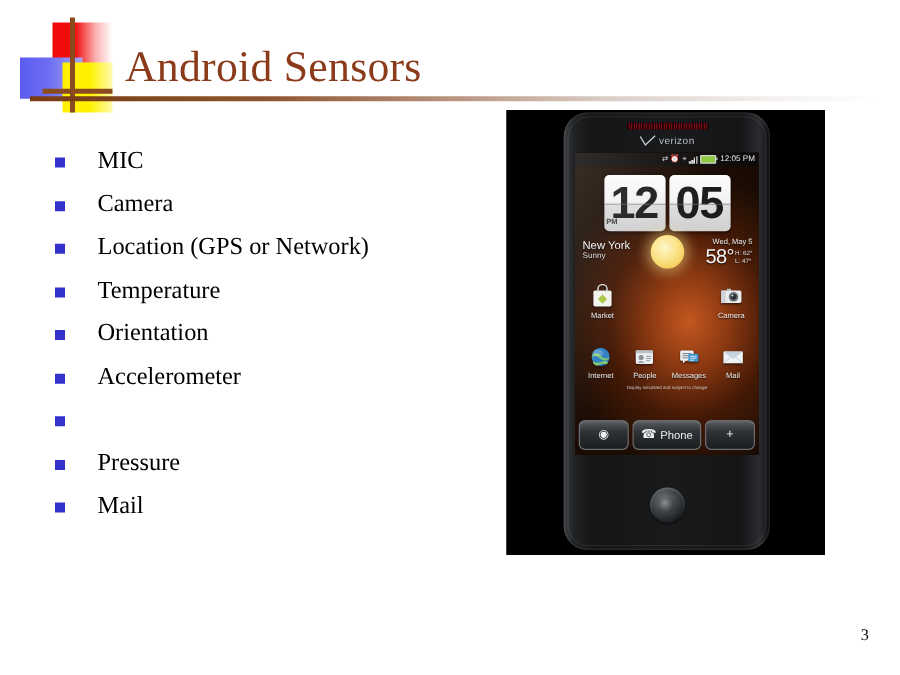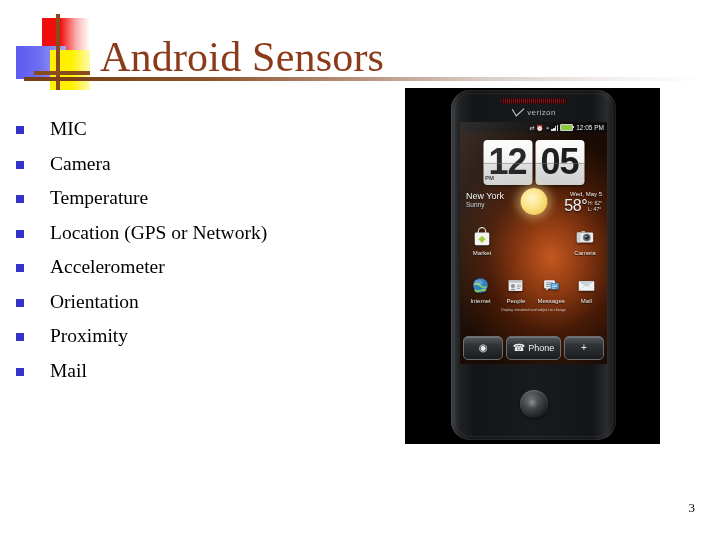--- a/index.html
+++ b/index.html
@@ -69,21 +69,21 @@
     width: 56px;
     height: 4px;
     background: #8a4b1e;
   }
 
   
   .slide-title {
     position: absolute;
     left: 100px;
     top: 36px;
-    font-size: 42px;
+    font-size: 35px;
     line-height: 1;
     color: #8B3A1A;
     font-family: "Liberation Serif", serif;
     letter-spacing: 0.2px;
     white-space: nowrap;
   }
   .title-rule {
     position: absolute;
     left: 24px;
     top: 77px;
@@ -95,21 +95,21 @@
         #8e5630 28%,
         #b99480 50%,
         #d9cdc6 68%,
         #f2eeec 86%,
         #ffffff 100%);
   }
 
   
   .bullet-list {
     position: absolute;
-    left: 16px;
+    left: 44px;
     top: 112px;
     width: 360px;
     list-style: none;
     margin: 0;
     padding: 0;
   }
   .bullet-item {
     display: flex;
     align-items: center;
     height: 34.5px;
@@ -526,37 +526,40 @@
     <li class="bullet-item">
       <span class="bullet-marker"></span>
       <span class="bullet-label">MIC</span>
     </li>
     <li class="bullet-item">
       <span class="bullet-marker"></span>
       <span class="bullet-label">Camera</span>
     </li>
     <li class="bullet-item">
       <span class="bullet-marker"></span>
+      <span class="bullet-label">Location (GPS or Network)</span>
+    </li>
+    <li class="bullet-item">
+      <span class="bullet-marker"></span>
       <span class="bullet-label">Temperature</span>
     </li>
     <li class="bullet-item">
       <span class="bullet-marker"></span>
-      <span class="bullet-label">Location (GPS or Network)</span>
+      <span class="bullet-label">Orientation</span>
     </li>
     <li class="bullet-item">
       <span class="bullet-marker"></span>
       <span class="bullet-label">Accelerometer</span>
     </li>
     <li class="bullet-item">
       <span class="bullet-marker"></span>
-      <span class="bullet-label">Orientation</span>
-    </li>
-    <li class="bullet-item">
-      <span class="bullet-marker"></span>
-      <span class="bullet-label">Proximity</span>
+    </li>
+    <li class="bullet-item">
+      <span class="bullet-marker"></span>
+      <span class="bullet-label">Pressure</span>
     </li>
     <li class="bullet-item">
       <span class="bullet-marker"></span>
       <span class="bullet-label">Mail</span>
     </li>
   </ul>
 
   <div class="phone-figure">
     <div class="phone-body">
       <div class="phone-bezel-hl"></div>

